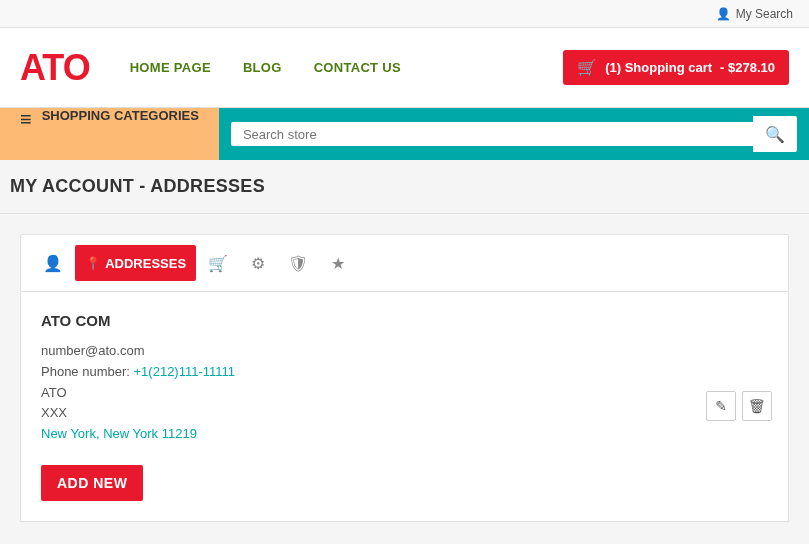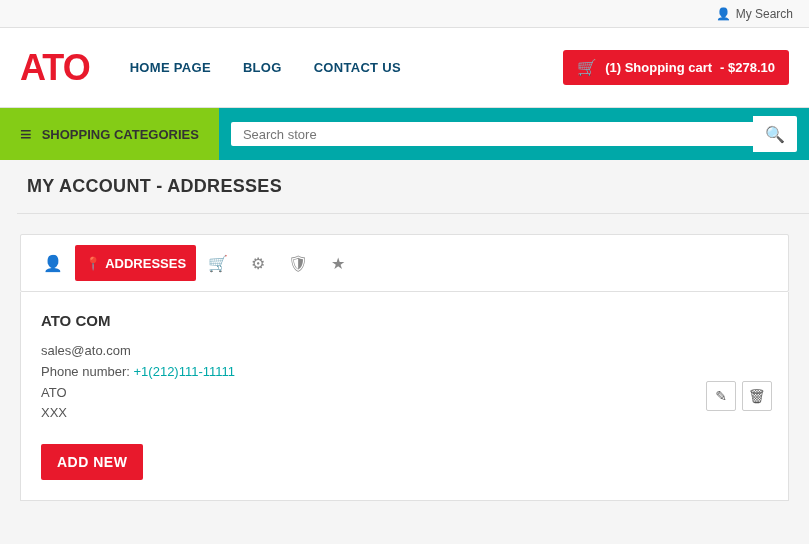--- a/index.html
+++ b/index.html
@@ -41,21 +41,21 @@
       letter-spacing: -1px;
     }
     .nav {
       display: flex;
       align-items: center;
       gap: 32px;
       flex: 1;
     }
     .nav-item {
       font-size: 13px;
-      color: #0c4a6e;
+      color: #4d7c0f;
       text-decoration: none;
       font-weight: 600;
       letter-spacing: 0.3px;
       cursor: pointer;
     }
     .cart-btn {
       display: flex;
       align-items: center;
       gap: 8px;
       background: #e8192c;
@@ -73,23 +73,22 @@
 
     
     .search-bar-container {
       background: #00a8a8;
       display: flex;
       align-items: center;
       padding: 0;
       height: 52px;
     }
     .shopping-categories {
-      background: #84cc16;
-      display: flex;
-      align-items: center;
+      background: #fdba74;
+      display: flex;
       gap: 10px;
       padding: 0 20px;
       height: 100%;
       font-size: 13px;
       font-weight: 700;
       color: #333;
       cursor: pointer;
       min-width: 200px;
     }
     .search-wrapper {
@@ -121,21 +120,20 @@
       color: #00a8a8;
       font-size: 16px;
       border-radius: 0 2px 2px 0;
     }
 
     
     .page-title-bar {
       background: #f5f5f5;
       padding: 16px 10px;
       border-bottom: 1px solid #e0e0e0;
-      margin-left: 17px;
     }
     .page-title {
       font-size: 18px;
       font-weight: 700;
       color: #333;
       letter-spacing: 0.3px;
     }
 
     
     .account-content {
@@ -295,27 +293,28 @@
     <div class="tab-icon">
       <span>🛡</span>
     </div>
     <div class="tab-icon">
       <span>★</span>
     </div>
   </div>
 
   <div class="address-section">
     <div class="address-name">ATO COM</div>
-    <div class="address-line">sales@ato.com</div>
+    <div class="address-line">number@ato.com</div>
     <div class="address-line">
       <span>Phone number:</span>
       <span class="teal" style="color:#00a8a8;">+1(212)111-11111</span>
     </div>
     <div class="address-line">ATO</div>
     <div class="address-line">XXX</div>
+    <div class="address-line teal" style="color:#00a8a8;">New York, New York 11219</div>
 
     <div class="address-actions">
       <button class="action-btn">
         <span>✎</span>
       </button>
       <button class="action-btn">
         <span>🗑</span>
       </button>
     </div>
 

